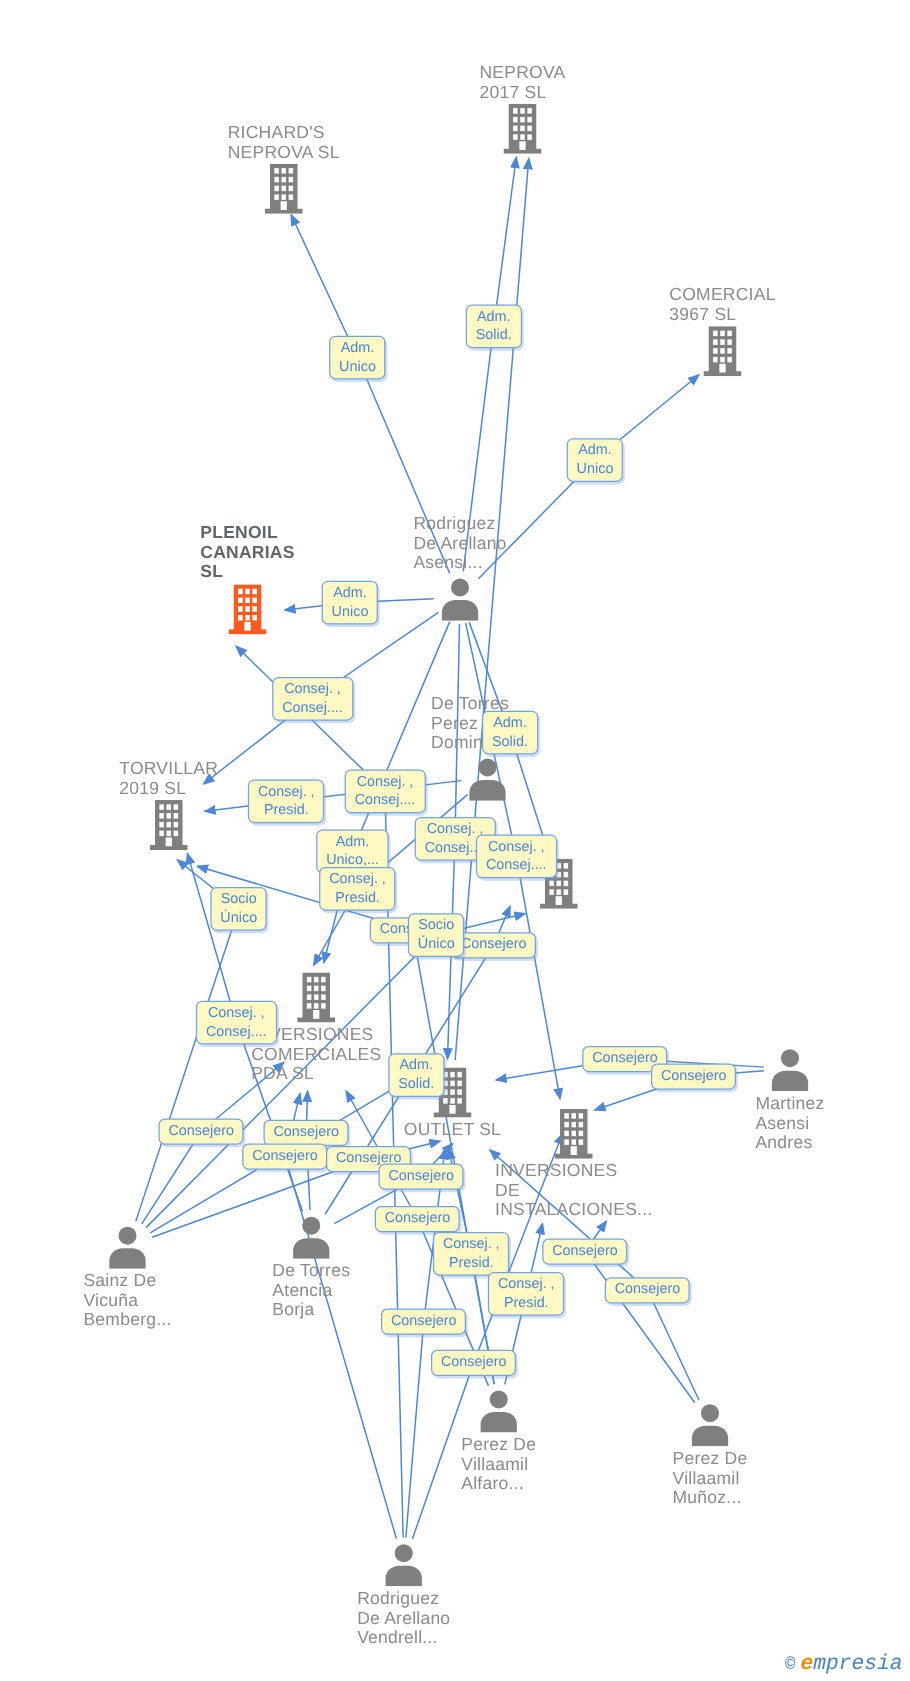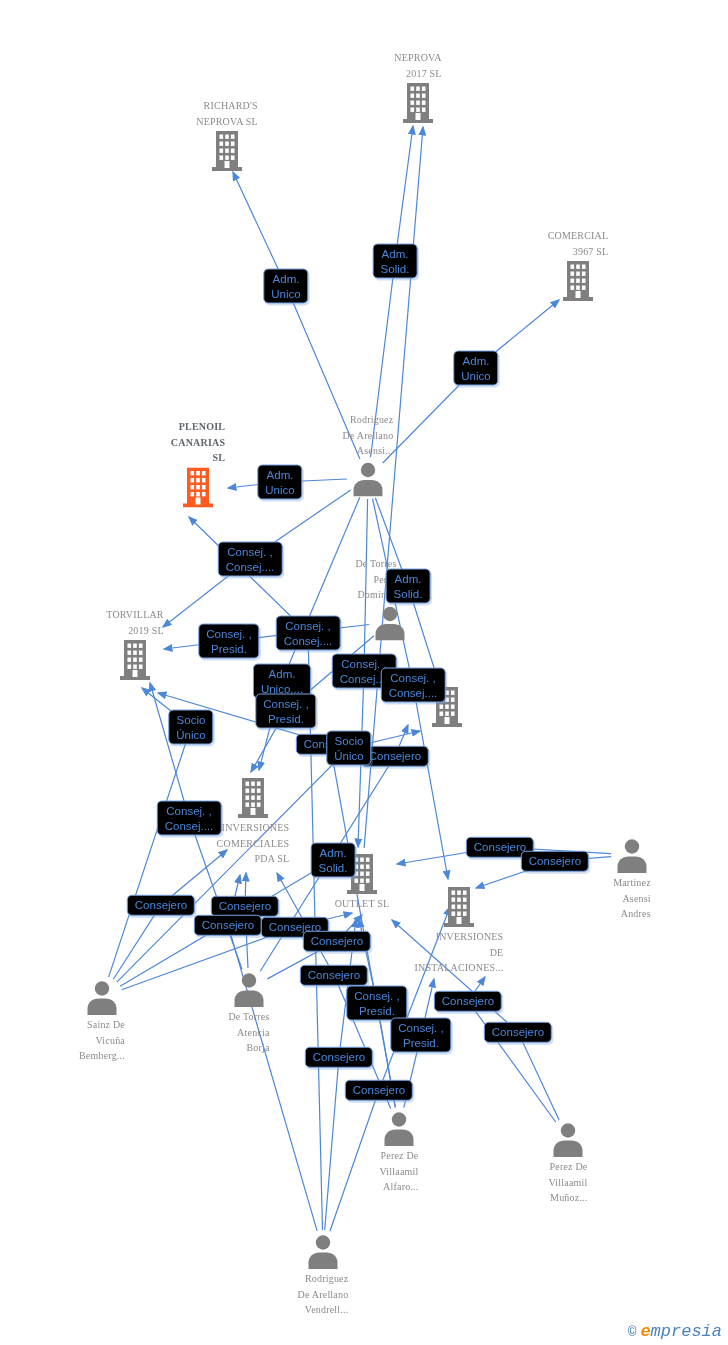--- a/index.html
+++ b/index.html
@@ -11,32 +11,31 @@
     font-family:"Liberation Sans", sans-serif;
   }
   #edge-layer{position:absolute;left:0;top:0;z-index:1;}
   .node{
     position:absolute;z-index:2;width:130px;
     display:flex;flex-direction:column;align-items:center;
     pointer-events:auto;
   }
   .node-icon{line-height:0;margin:2px 0;}
   .node-label{
-    text-align:right;
-    font-size:10px;line-height:15.5px;
+    text-align:left;
+    font-size:14px;line-height:15.5px;
     color:#8b8b8b;
     white-space:pre-line;
     letter-spacing:.2px;
-    font-family:Liberation Serif, serif;
   }
   .node-label.highlight{color:#5f676d;font-weight:bold;}
   .rel-box{
     position:absolute;z-index:3;
     transform:translate(-50%,-50%);
-    background:#000000;
+    background:#fef9c3;
     border:1.5px solid #74a3e4;
     border-radius:5px;
     box-shadow:1.5px 2px 0 rgba(120,160,220,.35);
     color:#4a86d8;
     font-size:11.5px;line-height:14.5px;
     padding:2px 7px;
     text-align:center;
     white-space:pre-line;
   }
   #watermark{

